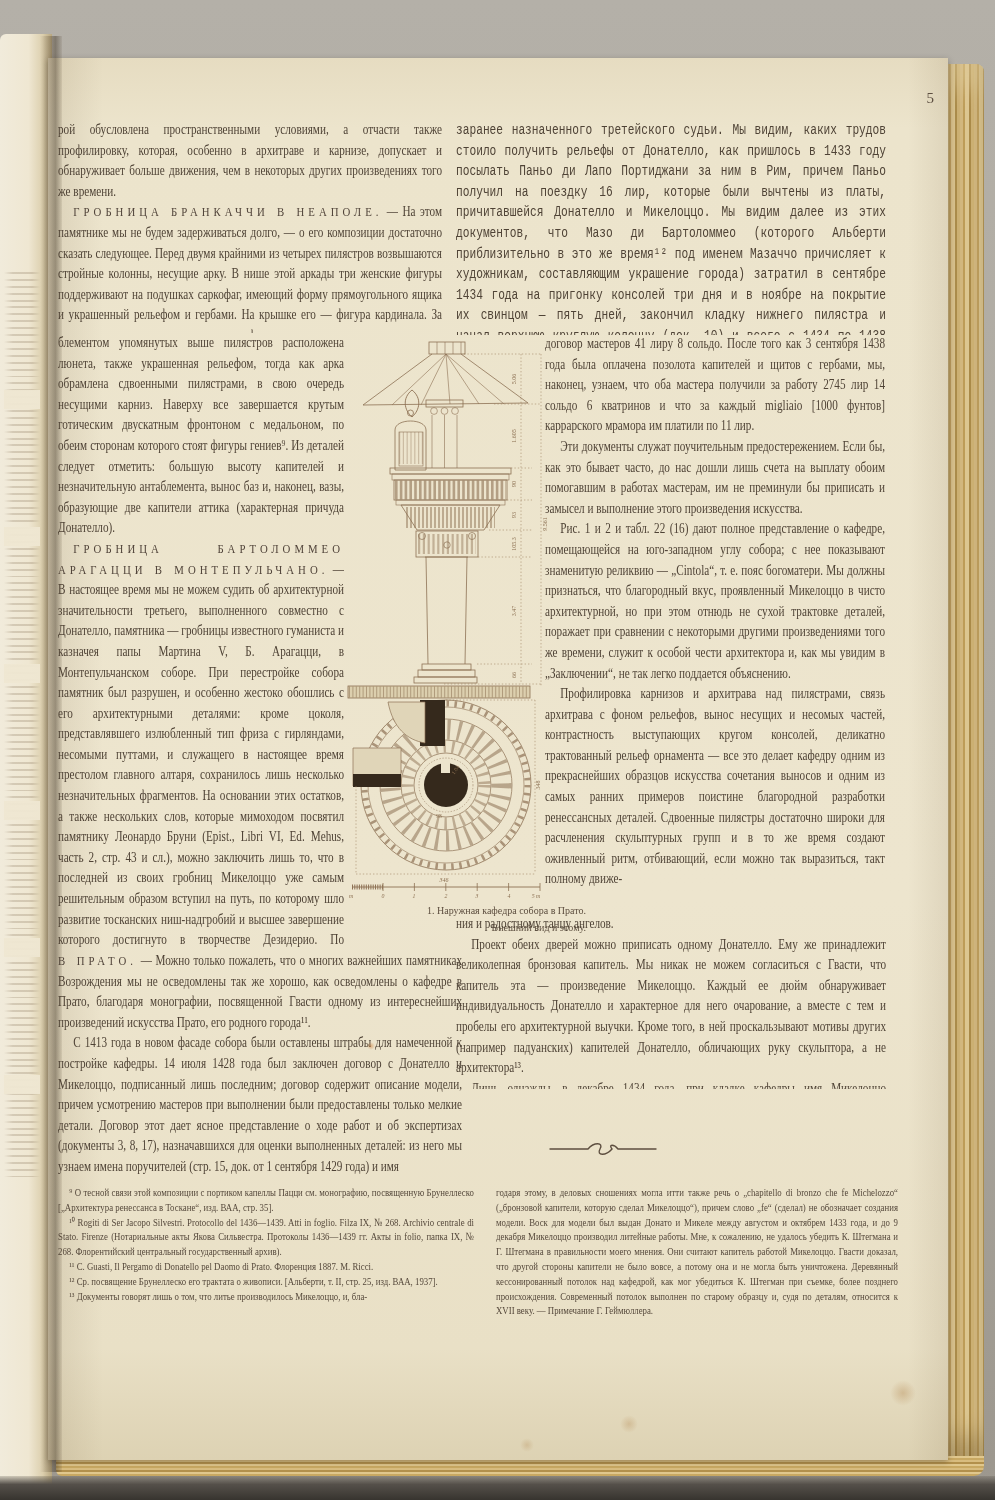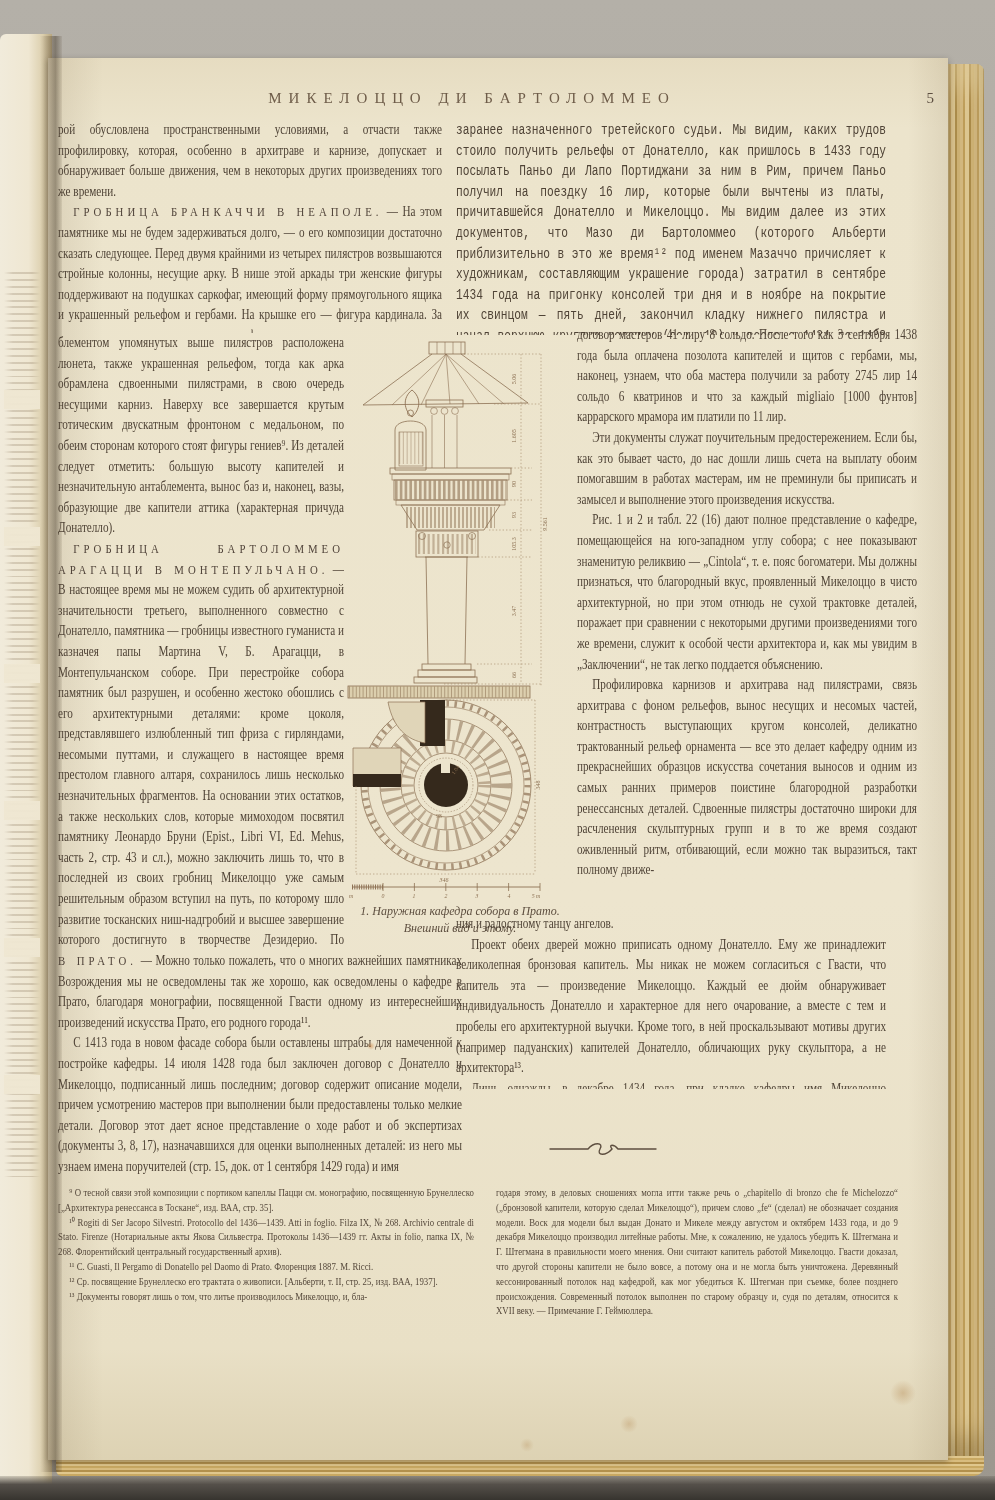--- a/index.html
+++ b/index.html
@@ -63,22 +63,22 @@
   .condense{transform:scaleX(0.8);transform-origin:0 0;width:125%;}
   .txt p{margin:0;}
   .ind{text-indent:19px;}
   .sp{letter-spacing:5px;font-size:13.5px;color:#51443a;}
   .runhead{
     position:absolute;left:10px;top:32px;width:828px;text-align:center;
     font-size:15px;letter-spacing:7px;color:#6e5c49;
   }
   .pagenum{position:absolute;left:856px;top:32px;width:30px;text-align:right;font-size:15px;color:#5c4e40;}
   .caption{
-    position:absolute;left:286px;top:845px;width:252px;text-align:center;
-    font-style:italic;font-size:12px;line-height:16.5px;color:#5d4e3f;
+    position:absolute;left:286px;top:845px;width:252px;text-align:right;
+    font-size:10px;line-height:16.5px;color:#5d4e3f;
   }
   .fn{font-size:11px;line-height:14.8px;color:#55483b;text-align:justify;}
   .fn p{margin:0;text-indent:14px;}
   .fn p.noind{text-indent:0;}
   .fig{position:absolute;left:296px;top:276px;width:230px;height:566px;}
   svg text{font-family:"Liberation Serif",serif;fill:#8a6e50;stroke:none;}
   .ornament{position:absolute;left:500px;top:1082px;width:110px;height:18px;}
 </style>
 </head>
 <body>
@@ -89,21 +89,20 @@
 </div>
 <div class="gutter-shadow"></div>
 
 <div class="edge-right"></div>
 <div class="edge-bottom"></div>
 <div class="photo-bottom"></div>
 
 <div class="page">
   <div class="page-vignette"></div>
 
-  <div class="runhead">МИКЕЛОЦЦО ДИ БАРТОЛОММЕО</div>
   <div class="pagenum">5</div>
 
   <div class="band txt" style="left:10px;top:62px;width:384px;height:213px;">
     <div class="condense">
       <p>рой обусловлена пространственными условиями, а отчасти также профилировку, которая, особенно в архитраве и карнизе, допускает и обнаруживает больше движения, чем в некоторых других произведениях того же времени.</p>
       <p class="ind"><span class="sp">ГРОБНИЦА БРАНКАЧЧИ В НЕАПОЛЕ.</span><span> — На этом памятнике мы не будем задерживаться долго, — о его композиции достаточно сказать следующее. Перед двумя крайними из четырех пилястров возвышаются стройные колонны, несущие арку. В нише этой аркады три женские фигуры поддерживают на подушках саркофаг, имеющий форму прямоугольного ящика и украшенный рельефом и гербами. На крышке его — фигура кардинала. За нею стоят две аллегорические женские фигуры; они раздвигают полог, которым драпирована арка. Над анта-</span></p>
     </div>
   </div>
   <div class="band txt" style="left:408px;top:62px;width:430px;height:215px;font-family:Liberation Mono, monospace;">
     <div class="condense">
@@ -111,21 +110,21 @@
     </div>
   </div>
 
   <div class="band txt" style="left:10px;top:275px;width:286px;height:620px;">
     <div class="condense">
       <p>блементом упомянутых выше пилястров расположена люнета, также украшенная рельефом, тогда как арка обрамлена сдвоенными пилястрами, в свою очередь несущими карниз. Наверху все завершается крутым готическим двускатным фронтоном с медальоном, по обеим сторонам которого стоят фигуры гениев⁹. Из деталей следует отметить: большую высоту капителей и незначительную антаблемента, вынос баз и, наконец, вазы, образующие две капители аттика (характерная причуда Донателло).</p>
       <p class="ind"><span class="sp">ГРОБНИЦА БАРТОЛОММЕО АРАГАЦЦИ В МОНТЕПУЛЬЧАНО.</span><span> — В настоящее время мы не можем судить об архитектурной значительности третьего, выполненного совместно с Донателло, памятника — гробницы известного гуманиста и казначея папы Мартина V, Б. Арагацци, в Монтепульчанском соборе. При перестройке собора памятник был разрушен, и особенно жестоко обошлись с его архитектурными деталями: кроме цоколя, представлявшего излюбленный тип фриза с гирляндами, несомыми путтами, и служащего в настоящее время престолом главного алтаря, сохранилось лишь несколько незначительных фрагментов. На основании этих остатков, а также нескольких слов, которые мимоходом посвятил памятнику Леонардо Бруни (Epist., Libri VI, Ed. Mehus, часть 2, стр. 43 и сл.), можно заключить лишь то, что в последней из своих гробниц Микелоццо уже самым решительным образом вступил на путь, по которому шло развитие тосканских ниш-надгробий и высшее завершение которого достигнуто в творчестве Дезидерио. По документальным данным, памятник был закончен лишь после 1436 года ¹⁰.</span></p>
 
     </div>
   </div>
-  <div class="band txt" style="left:497px;top:267px;width:340px;height:613px;margin-left:32px;">
+  <div class="band txt" style="left:497px;top:276px;width:340px;height:613px;">
     <div class="condense">
       <p>договор мастеров 41 лиру 8 сольдо. После того как 3 сентября 1438 года была оплачена позолота капителей и щитов с гербами, мы, наконец, узнаем, что оба мастера получили за работу 2745 лир 14 сольдо 6 кватринов и что за каждый migliaio [1000 фунтов] каррарского мрамора им платили по 11 лир.</p>
       <p class="ind">Эти документы служат поучительным предостережением. Если бы, как это бывает часто, до нас дошли лишь счета на выплату обоим помогавшим в работах мастерам, им не преминули бы приписать и замысел и выполнение этого произведения искусства.</p>
       <p class="ind">Рис. 1 и 2 и табл. 22 (16) дают полное представление о кафедре, помещающейся на юго-западном углу собора; с нее показывают знаменитую реликвию — „Cintola“, т. е. пояс богоматери. Мы должны признаться, что благородный вкус, проявленный Микелоццо в чисто архитектурной, но при этом отнюдь не сухой трактовке деталей, поражает при сравнении с некоторыми другими произведениями того же времени, служит к особой чести архитектора и, как мы увидим в „Заключении“, не так легко поддается объяснению.</p>
       <p class="ind">Профилировка карнизов и архитрава над пилястрами, связь архитрава с фоном рельефов, вынос несущих и несомых частей, контрастность выступающих кругом консолей, деликатно трактованный рельеф орнамента — все это делает кафедру одним из прекраснейших образцов искусства сочетания выносов и одним из самых ранних примеров поистине благородной разработки ренессансных деталей. Сдвоенные пилястры достаточно широки для расчленения скульптурных групп и в то же время создают оживленный ритм, отбивающий, если можно так выразиться, такт полному движе-</p>
     </div>
   </div>
 
   <div class="fig">
     <svg width="230" height="566" viewBox="0 0 230 566">

